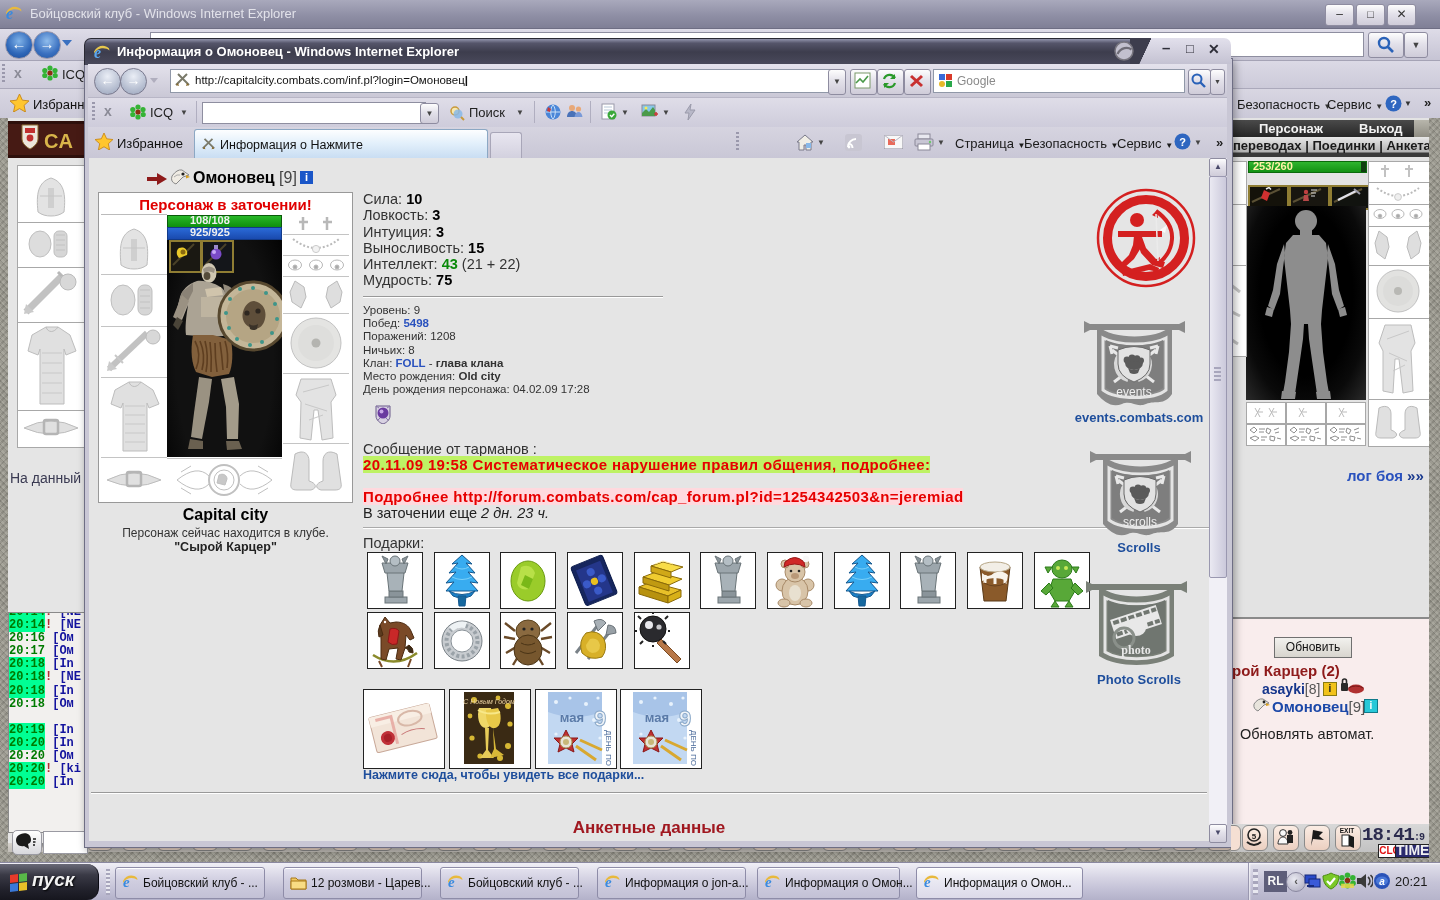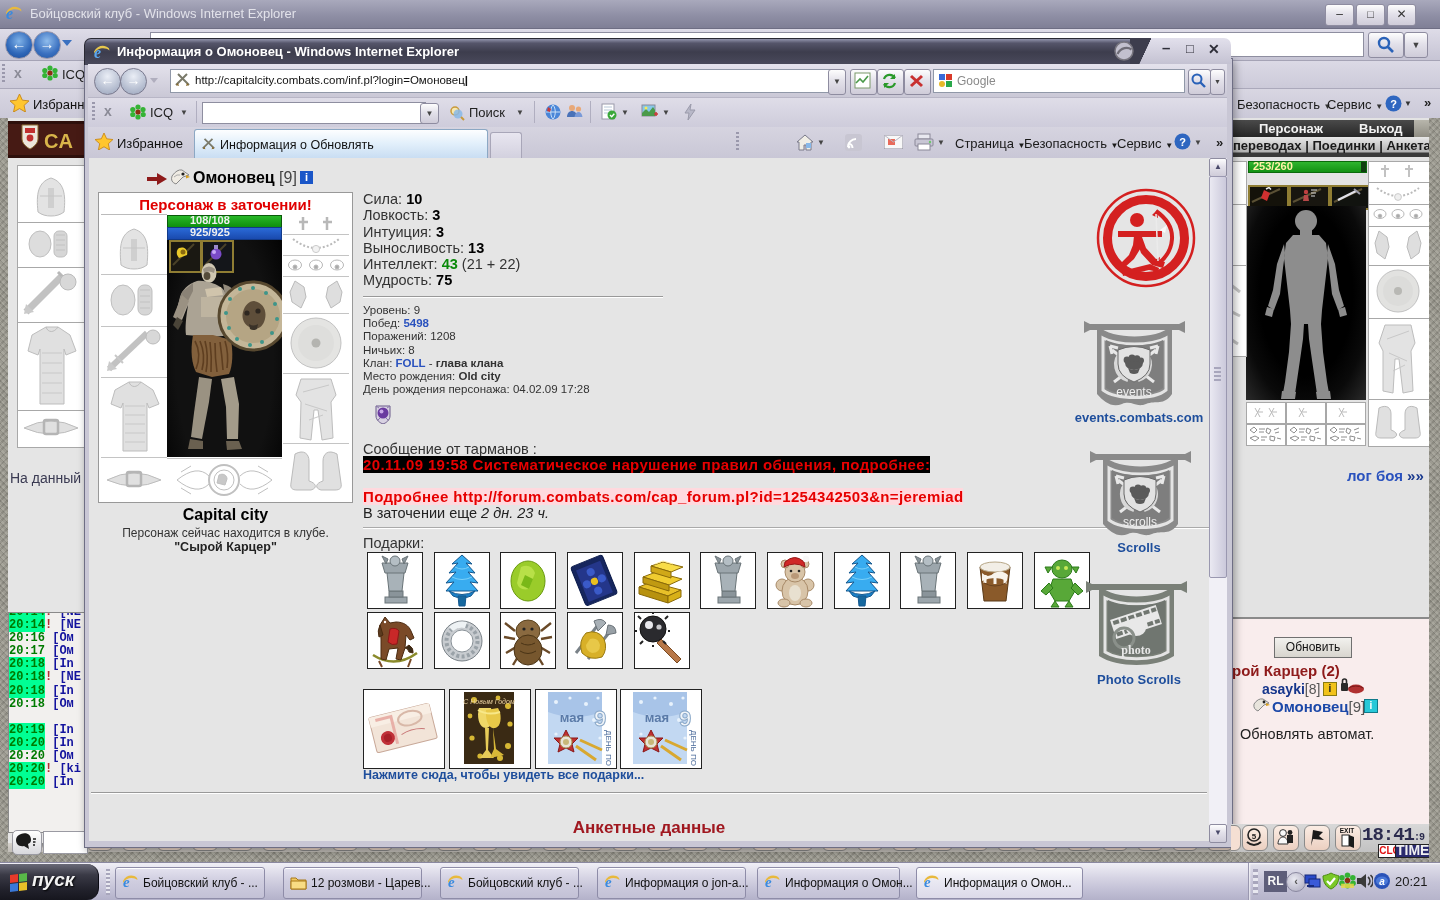--- a/index.html
+++ b/index.html
@@ -456,21 +456,21 @@
   <svg class="ab" style="left:7px;top:6px" width="18" height="17" viewBox="0 0 20 19">
         <path d="M10 0l3 6.5 7 .8-5.2 4.7 1.5 7L10 15.4 3.7 19l1.5-7L0 7.3l7-.8z" fill="#FFC62E" stroke="#C8891A" stroke-width="1"></path>
       </svg>
   <span class="ab" style="left:29px;top:9px;color:#111;font-size:13px;">Избранное</span>
 
   <div class="ab" style="left:106px;top:2px;width:292px;height:29px;background:linear-gradient(#FDFEFF,#E3F0FB 45%,#C7DCF2);border:1px solid #8CA8C4;border-bottom:none;border-radius:3px 3px 0 0;">
    <svg style="position:absolute;left:6px;top:7px" width="15" height="15" viewBox="0 0 17 17">
           <path d="M2 13 L13 2 M4 2 L15 13" stroke="#7A7A6A" stroke-width="2"></path>
           <path d="M2 13 l3 1 -1-3z M15 13 l-3 1 1-3z" fill="#8A6A2A"></path>
         </svg>
-   <span class="ab" style="left:25px;top:8px;font-size:12.5px;color:#111;">Информация о Обновлять</span>
+   <span class="ab" style="left:25px;top:8px;font-size:12.5px;color:#111;">Информация о Нажмите</span>
   </div>
   <div class="ab" style="left:402px;top:5px;width:30px;height:26px;background:linear-gradient(#E8E6F0,#D2D0DE);border:1px solid #A8A6B8;border-bottom:none;border-radius:3px 3px 0 0;"></div>
   <div class="ab" style="left:648px;top:5px;width:3px;height:20px;background:repeating-linear-gradient(#9a98ac 0 2px,transparent 2px 4px);"></div>
   <svg class="ab" style="left:708px;top:7px" width="18" height="17" viewBox="0 0 18 17">
         <path d="M9 1 L1 8 h2 v8 h5 v-5 h2 v5 h5 V8 h2z" fill="#F0EEE6" stroke="#7A7A8A"></path>
         <rect x="10" y="9" width="5" height="5" fill="#88B8E8"></rect>
       </svg>
   <span class="ab" style="left:729px;top:11px;font-size:8px;color:#444;">▼</span>
   <svg class="ab" style="left:757px;top:7px" width="17" height="17" viewBox="0 0 17 17">
         <rect x="0" y="0" width="17" height="17" rx="3" fill="#C8C6D2"></rect>
@@ -666,35 +666,35 @@
             <path d="M52 16 c4-2 8 0 8 4 l-2 6 -8-2z" fill="#C8C8C8"></path>
           </g>
         </svg>
   </div>
  </div>
  <div class="ab b" style="left:9px;top:348px;width:255px;text-align:center;font-size:16px;color:#000;">Capital city</div>
  <div class="ab" style="left:9px;top:368px;width:255px;text-align:center;font-size:12px;color:#333;">Персонаж сейчас находится в клубе.</div>
  <div class="ab b" style="left:9px;top:382px;width:255px;text-align:center;font-size:12.5px;color:#222;">"Сырой Карцер"</div>
 
  <div class="ab" style="left:274px;top:33px;font-size:14.5px;line-height:16.3px;color:#333;">
-  Сила: <span class="b" style="color:#000">10</span><br>Ловкость: <span class="b" style="color:#000">3</span><br>Интуиция: <span class="b" style="color:#000">3</span><br>Выносливость: <span class="b" style="color:#000">13</span><br>Интеллект: <span class="b" style="color:#0A8A0A">43</span> (21 + 22)<br>Мудрость: <span class="b" style="color:#000">75</span>
+  Сила: <span class="b" style="color:#000">10</span><br>Ловкость: <span class="b" style="color:#000">3</span><br>Интуиция: <span class="b" style="color:#000">3</span><br>Выносливость: <span class="b" style="color:#000">15</span><br>Интеллект: <span class="b" style="color:#0A8A0A">43</span> (21 + 22)<br>Мудрость: <span class="b" style="color:#000">75</span>
  </div>
  <div class="ab" style="left:274px;top:138px;width:300px;height:1px;background:#999;border-bottom:1px solid #fff;"></div>
  <div class="ab" style="left:274px;top:146px;font-size:11.5px;line-height:13.2px;color:#333;">
   Уровень: 9<br>Побед: <span class="b" style="color:#2A52BE">5498</span><br>Поражений: 1208<br>Ничьих: 8<br>Клан: <span class="b" style="color:#2A52BE">FOLL</span> - <span class="b">глава клана</span><br>Место рождения: <span class="b">Old city</span><br>День рождения персонажа: 04.02.09 17:28
  </div>
  <svg class="ab" style="left:285px;top:246px" width="18" height="20" viewBox="0 0 18 20">
       <path d="M2 2 h14 v10 c0 4-4 7-7 8 c-3-1-7-4-7-8z" fill="#D8D2E2" stroke="#6A5A8A"></path>
       <circle cx="9" cy="9" r="5.5" fill="#6A3AA0"></circle>
       <circle cx="7.5" cy="7.5" r="2" fill="#C8A8E8"></circle>
       <path d="M2 2 l3 2 M16 2 l-3 2 M4 16 l2-2 M14 16 l-2-2" stroke="#8A7AAA"></path>
     </svg>
  <div class="ab" style="left:274px;top:283px;font-size:14.5px;color:#333;">Сообщение от тарманов :</div>
  <div class="ab b" style="left:274px;top:299px;font-size:15px;line-height:16px;color:#E60000;white-space:nowrap;letter-spacing:.35px;">
-  <span style="background:#000000;">20.11.09 19:58 Систематическое нарушение правил общения, подробнее:</span><br>
+  <span style="background:#bef264;">20.11.09 19:58 Систематическое нарушение правил общения, подробнее:</span><br>
   <br>
   <span style="background:#FFD9DE;">Подробнее http://forum.combats.com/cap_forum.pl?id=1254342503&amp;n=jeremiad</span>
  </div>
  <div class="ab" style="left:274px;top:347px;font-size:14.5px;color:#222;">В заточении еще <span class="i">2 дн. 23 ч.</span></div>
  <div class="ab" style="left:274px;top:369px;width:926px;height:1px;background:#AAA;border-bottom:1px solid #fff;"></div>
  <div class="ab" style="left:274px;top:377px;font-size:14.5px;color:#333;">Подарки:</div>
  <div class="ab" style="left:278px;top:394px;width:54px;height:55px;background:#fff;border:1px solid #222;"><svg width="54" height="55" viewBox="0 0 54 55">
         <g fill="#9CA6AC" stroke="#6A7478">
           <rect x="17" y="44" width="22" height="6"></rect>
           <rect x="21" y="38" width="14" height="6" fill="#8A949A"></rect>

